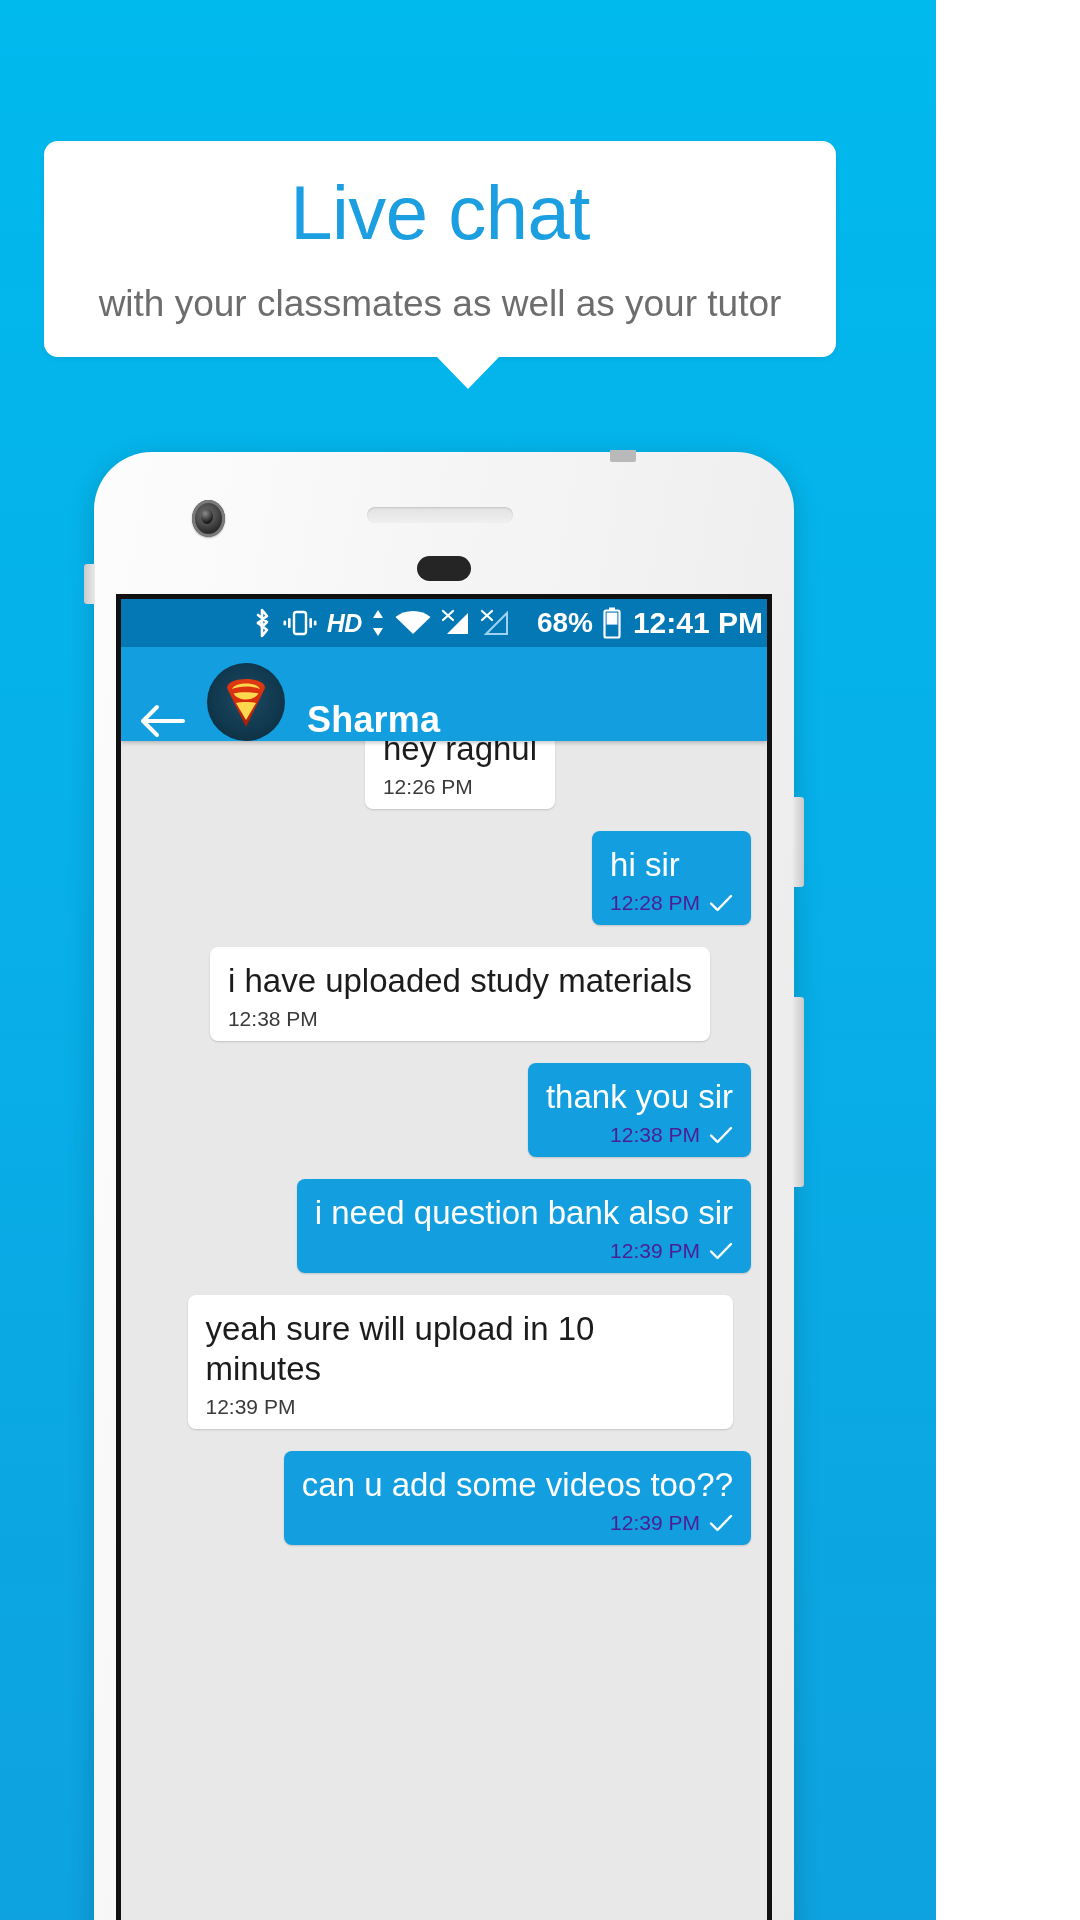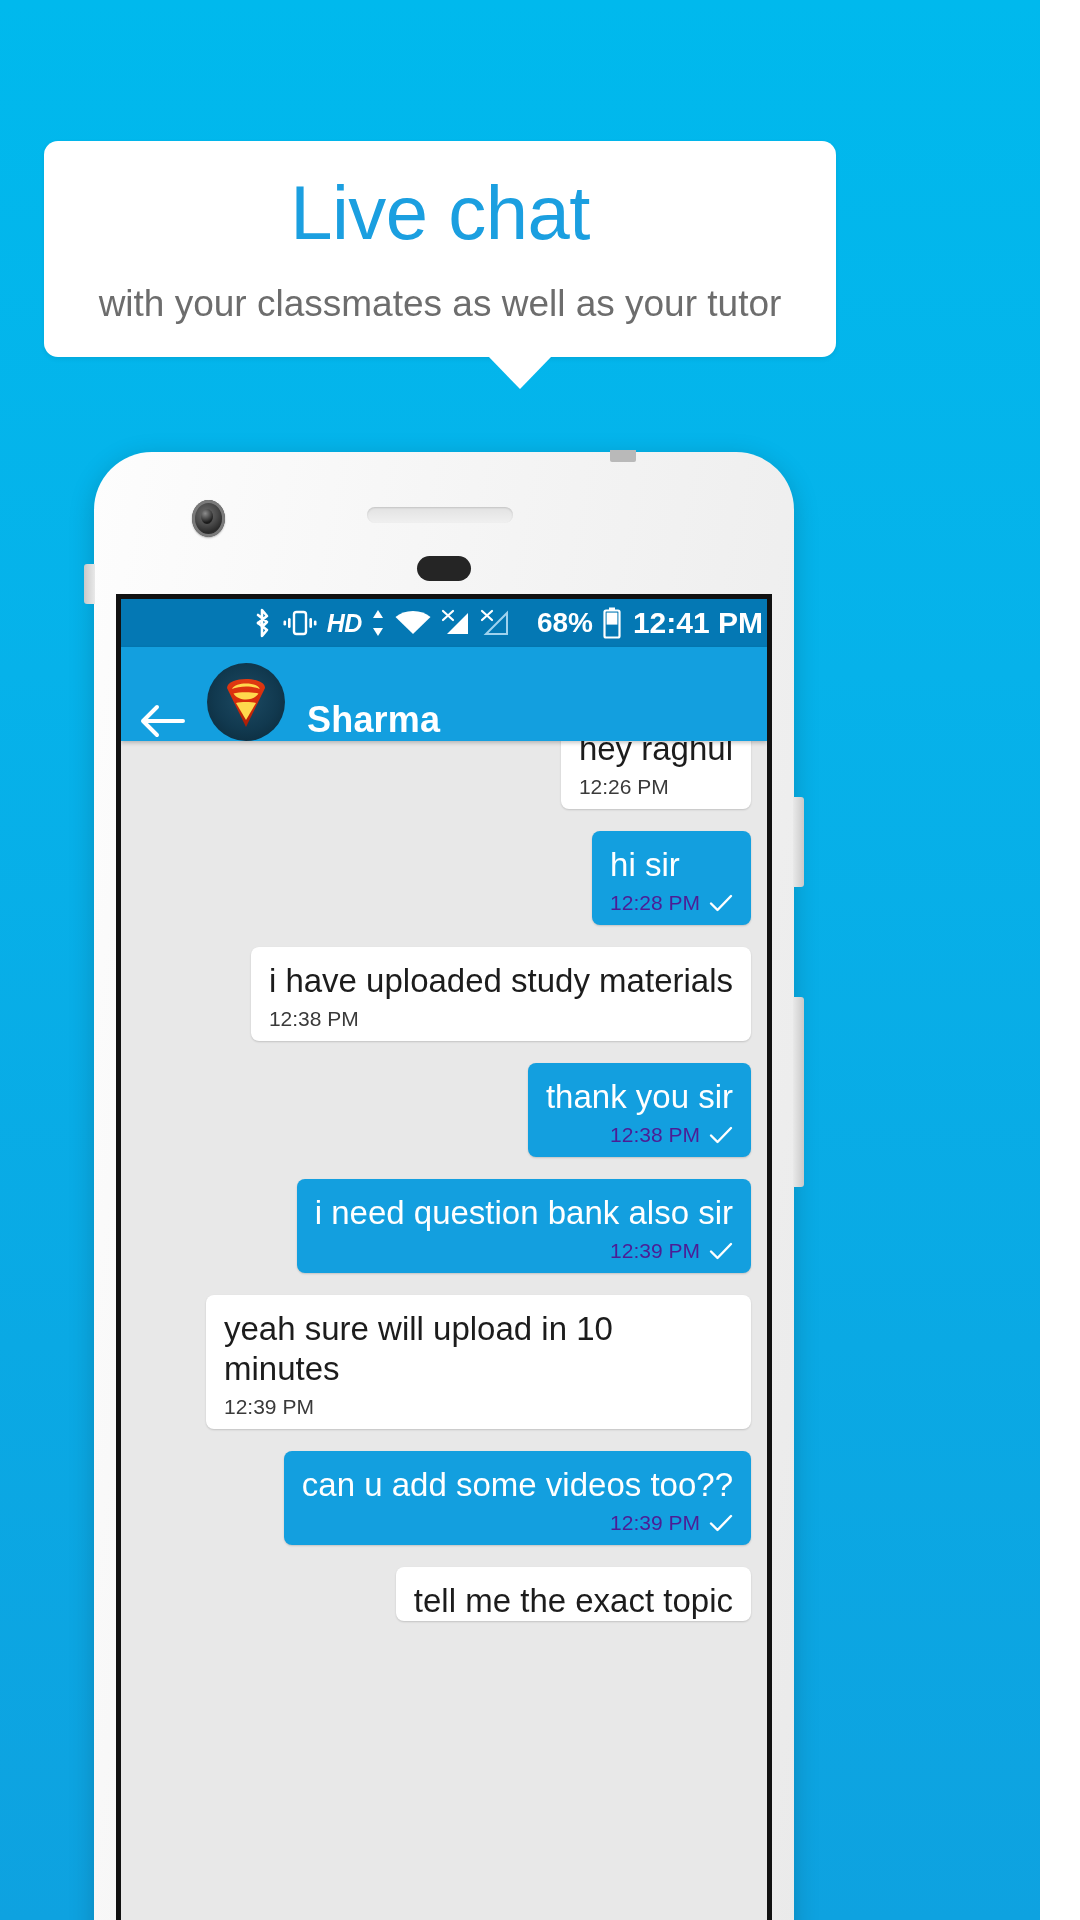--- a/index.html
+++ b/index.html
@@ -3,21 +3,21 @@
 <meta charset="utf-8">
 <style>
   * { box-sizing: border-box; margin: 0; padding: 0; }
   html, body {
     width: 1080px; height: 1920px;
     overflow: hidden;
     font-family: "Liberation Sans", sans-serif;
   }
   #stage {
     position: relative;
-    width: 1040px; height: 1920px;
+    width: 936px; height: 1920px;
     background: linear-gradient(180deg, #00b9ed 0%, #06b2ea 35%, #0aa9e4 70%, #0ea2e0 100%);
     overflow: hidden;
   }
 
   
   .callout {
     position: absolute;
     left: 44px; top: 141px;
     width: 792px; height: 216px;
     background: #ffffff;
@@ -195,21 +195,21 @@
   }
 
   
   .chat {
     background: #e8e8e8;
     height: 1236px;
     padding: 0 16px;
     overflow: hidden;
   }
   .row { display: flex; margin-top: 22px; }
-  .row.left  { justify-content: flex-end; margin-left: 32px; }
+  .row.left  { justify-content: center; margin-left: 32px; }
   .row.right { justify-content: flex-end; }
   .row:first-child { margin-top: 0; }
 
   .bubble {
     max-width: 545px;
     border-radius: 8px;
     padding: 14px 18px 10px 18px;
     box-shadow: 0 1px 2px rgba(0,0,0,.16);
   }
   .bubble.in  { background: #ffffff; }
@@ -414,22 +414,17 @@
             <div class="bubble out">
               <div class="bubble-text">can u add some videos too??</div>
               <div class="meta">
                 <span class="meta-time">12:39 PM</span>
                 <span class="tick"><svg width="24" height="18" viewBox="0 0 24 18">
                     <path d="M2 9.5 L8.5 16 L22 2" fill="none" stroke="#ffffff" stroke-width="2.4" stroke-linecap="round" stroke-linejoin="round"></path>
                   </svg></span>
               </div>
             </div>
           </div>
-          <div class="row left clipped">
-            <div class="bubble in">
-              <div class="bubble-text">tell me the exact topic</div>
-            </div>
-          </div>
         </div>
 
     </div>
   </div>
 </div>
 
 </body></html>

